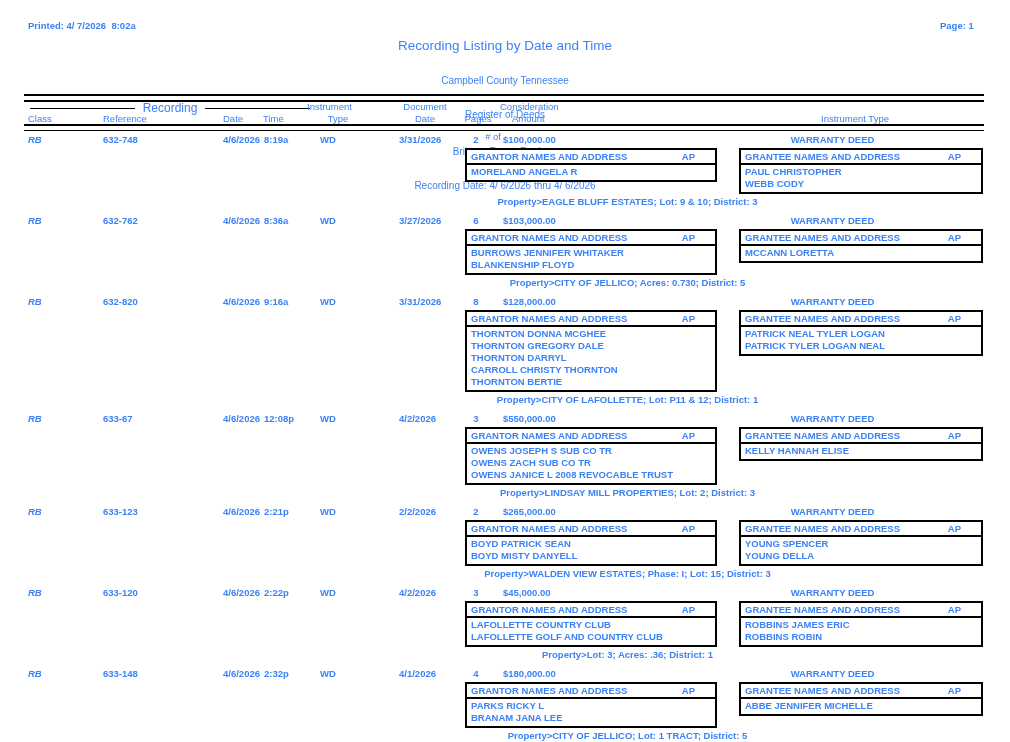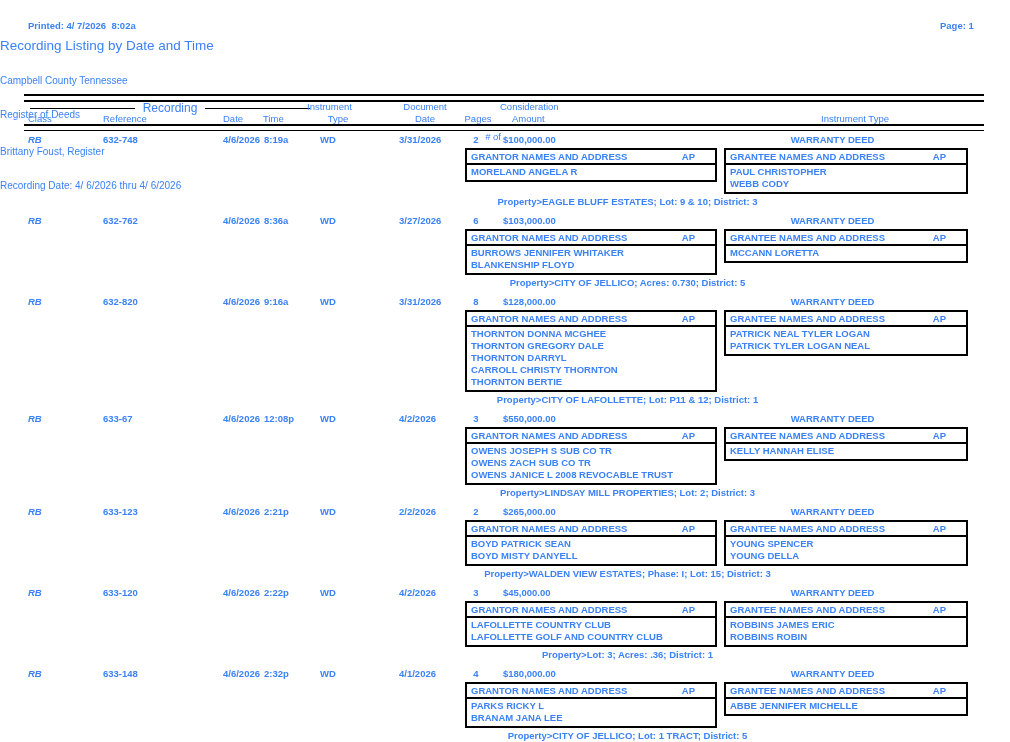--- a/index.html
+++ b/index.html
@@ -8,21 +8,21 @@
     width:1010px;height:742px;
     background:#ffffff;
     font-family:"Liberation Sans","DejaVu Sans",sans-serif;
     color:#3b82f6;
     overflow:hidden;
   }
   .abs{position:absolute;white-space:pre;}
   
   .printed{left:28px;top:20px;font-size:9.5px;font-weight:600;}
   .pageno{left:940px;top:20px;width:50px;font-size:9.5px;font-weight:600;text-align:left;}
-  .titleblock{left:0;top:16px;width:1010px;line-height:11px;}
+  .titleblock{left:0;top:16px;width:1010px;text-align:center;line-height:11px;}
   .title{font-size:13.5px;line-height:15px;}
   .sub{font-size:10px;line-height:11.5px;}
   .sub.gap{margin-top:4px;}
   
   .rule1{position:absolute;left:24px;right:26px;top:94px;height:4px;border-top:2px solid #000;border-bottom:2px solid #000;}
   .rule2{position:absolute;left:24px;right:26px;top:124px;height:4px;border-top:2px solid #000;border-bottom:1px solid #000;}
   .rec-group{position:absolute;left:30px;top:101px;width:280px;display:flex;align-items:center;font-size:12px;}
   .rec-group .dash{flex:1;border-top:1.5px solid #000;}
   .rec-group .txt{padding:0 8px;}
   .hc{position:absolute;font-size:9.5px;line-height:11px;}
@@ -46,21 +46,21 @@
   .r1 span{position:absolute;white-space:pre;}
   .f-class{left:28px;font-style:italic;}
   .f-ref{left:103px;}
   .f-date{left:223px;}
   .f-time{left:264px;}
   .f-code{left:320px;}
   .f-docdate{left:399px;}
   .f-pages{left:452px;width:48px;text-align:center;}
   .f-amount{left:503px;}
   .f-iname{left:700px;width:265px;text-align:center;}
-  .boxes{display:flex;margin:2px 0 0 465px;gap:7px;align-items:flex-start;}
+  .boxes{display:flex;margin:2px 0 0 465px;gap:22px;align-items:flex-start;}
   .box{border:2px solid #000;background:#fff;}
   .box.grantor{width:248px;}
   .box.grantee{width:240px;}
   .box-hd{display:flex;justify-content:space-between;align-items:center;border-bottom:2px solid #000;padding:1px 4px;font-size:9.5px;font-weight:600;line-height:11px;}
   .box-hd .ap{margin-right:16px;}
   .box-names{padding:1px 4px 2px 4px;min-height:12px;}
   .box-names .name{font-size:9.5px;font-weight:600;line-height:12px;white-space:nowrap;}
   .property{margin-left:455px;width:345px;text-align:center;font-size:9.5px;font-weight:600;line-height:12px;margin-top:2px;white-space:nowrap;}
 </style>
 </head>

